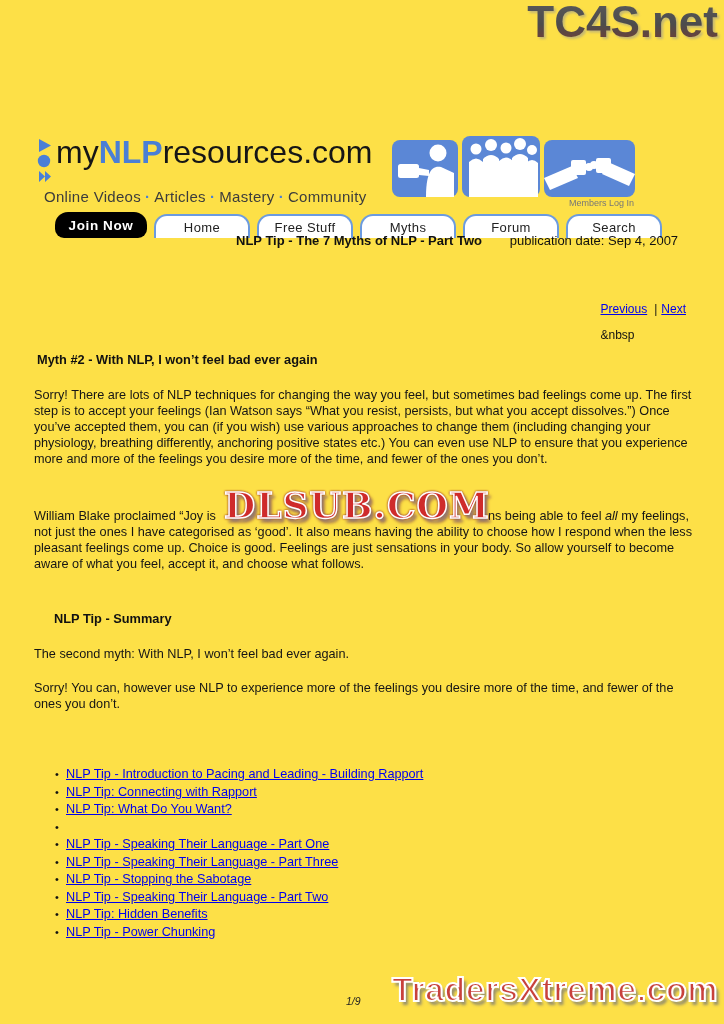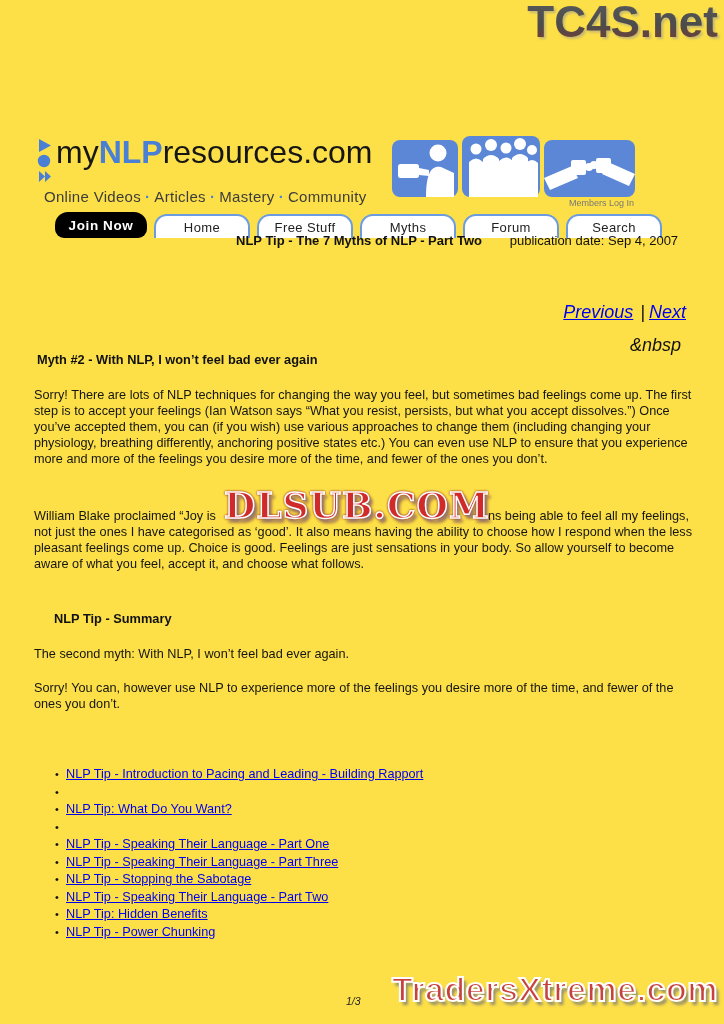--- a/index.html
+++ b/index.html
@@ -48,30 +48,30 @@
     display:flex; align-items:center; justify-content:center;
     font-size:13px; color:#222; letter-spacing:.4px; cursor:pointer;
   }
 
   
   .title-row { position:absolute; left:236px; top:233px; font-size:13px; white-space:nowrap; }
   .title-bold { font-weight:bold; font-size:13px; }
   .pub-date { margin-left:24px; color:#111; }
 
   
-  .pager { position:absolute; right:38px; top:302px; text-align:right; font-size:18px;font-style:italic; }
+  .pager { position:absolute; right:38px; top:302px; text-align:left; font-size:12px; }
   .pager a { color:#0000ee; text-decoration:underline; cursor:pointer; }
   .pager .sep { margin:0 4px 0 7px; color:#111; }
   .pager-line2 { margin-top:12px; padding-right:5px; color:#111; }
 
   
   .b-heading { position:absolute; left:37px; font-size:12.8px; font-weight:bold; color:#111; }
   .para { position:absolute; left:34px; width:662px; font-size:12.7px; line-height:16px; color:#151515; }
   .gap-span { display:inline-block; width:272px; }
-  .em { }
+  .em { font-style:italic; }
 
   
   .dlsub {
     position:absolute; left:224px; top:484px; z-index:5;
     font-family:"DejaVu Serif", serif; font-weight:900;
     font-size:36px; letter-spacing:1px; color:#cf2b2b;
     -webkit-text-stroke:1.5px #ffffff;
     text-shadow:3px 4px 3px rgba(140,140,140,.7);
     filter:drop-shadow(0 0 1px #8a1111);
     white-space:nowrap;
@@ -179,20 +179,21 @@
   <div class="para" style="top:680px;">Sorry! You can, however use NLP to experience more of the feelings you desire more of the time, and fewer of the ones you don’t.</div>
   <div class="para" style="top:646px;">The second myth: With NLP, I won’t feel bad ever again.</div>
 
   <div class="links">
     <div class="link-row">
         <span class="bullet">•</span>
         <a class="blue-link">NLP Tip - Introduction to Pacing and Leading - Building Rapport</a>
       </div>
     <div class="link-row">
         <span class="bullet">•</span>
+        <a class="blue-link">NLP Tip: Connecting with Rapport</a>
       </div>
     <div class="link-row">
         <span class="bullet">•</span>
         <a class="blue-link">NLP Tip: What Do You Want?</a>
       </div>
     <div class="link-row">
         <span class="bullet">•</span>
       </div>
     <div class="link-row">
         <span class="bullet">•</span>
@@ -213,16 +214,16 @@
     <div class="link-row">
         <span class="bullet">•</span>
         <a class="blue-link">NLP Tip: Hidden Benefits</a>
       </div>
     <div class="link-row">
         <span class="bullet">•</span>
         <a class="blue-link">NLP Tip - Power Chunking</a>
       </div>
   </div>
 
-  <div class="pagenum">1/3</div>
+  <div class="pagenum">1/9</div>
   <div class="traders">TradersXtreme.com</div>
 
 </div>
 
 </body></html>

